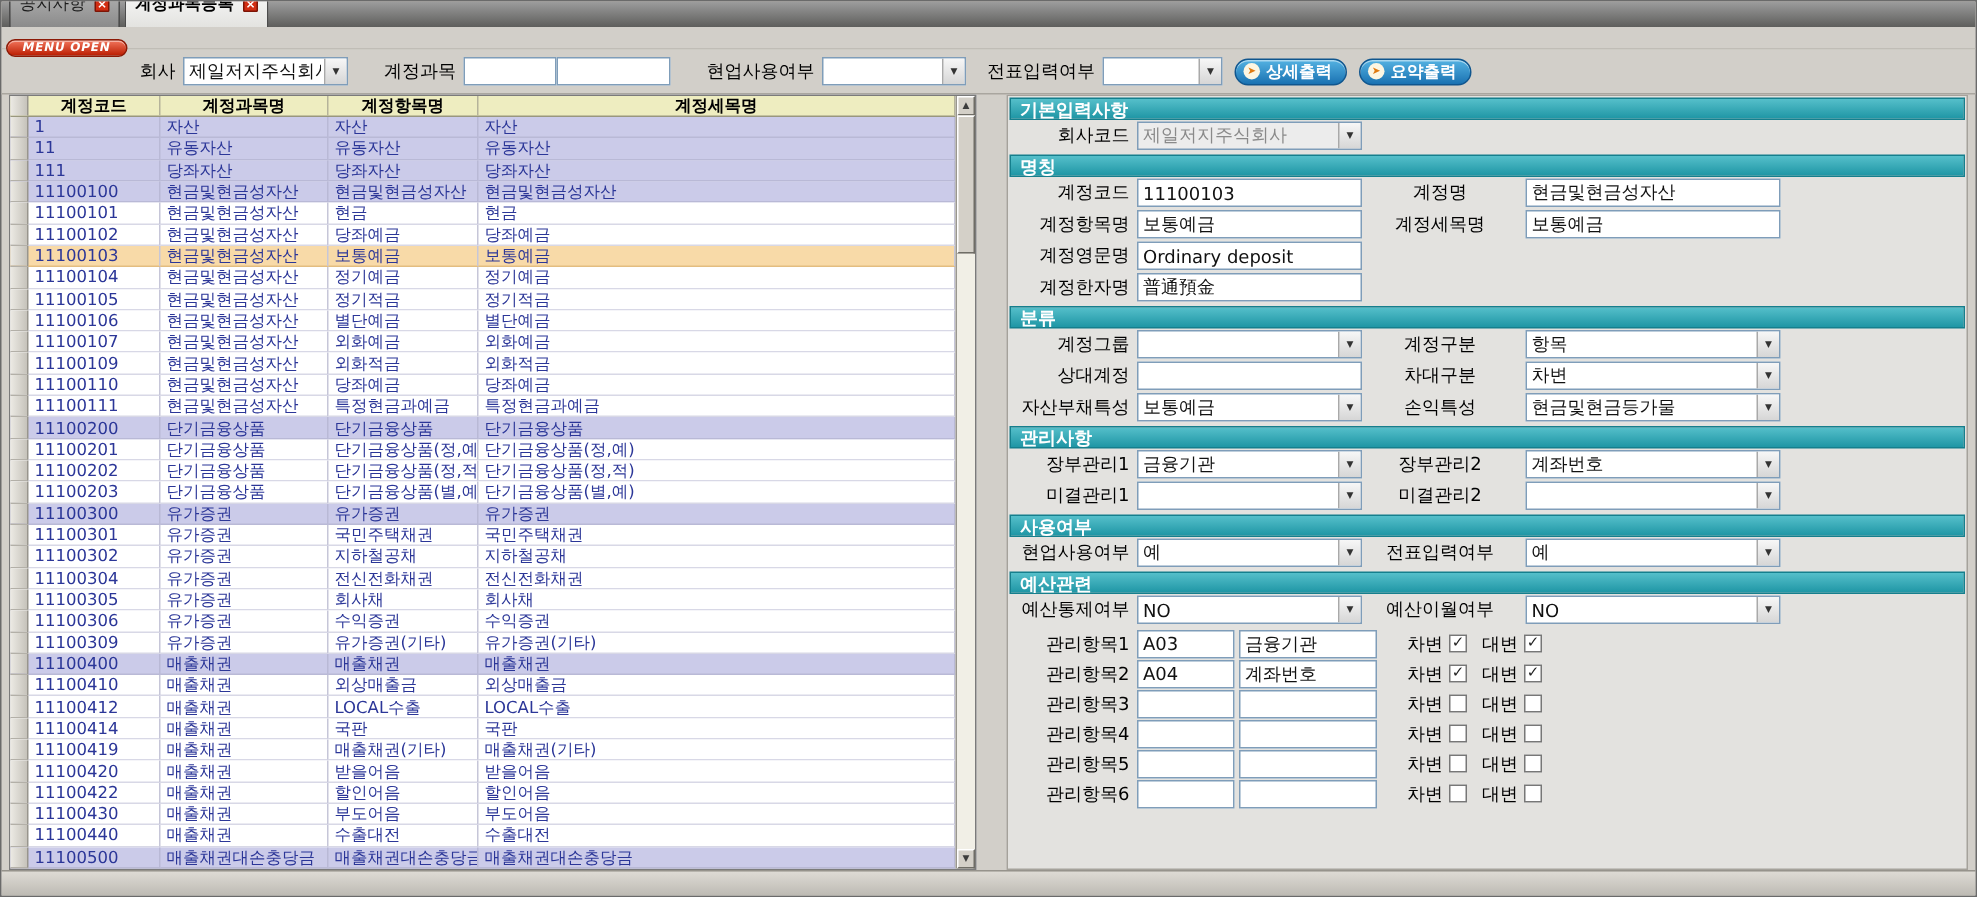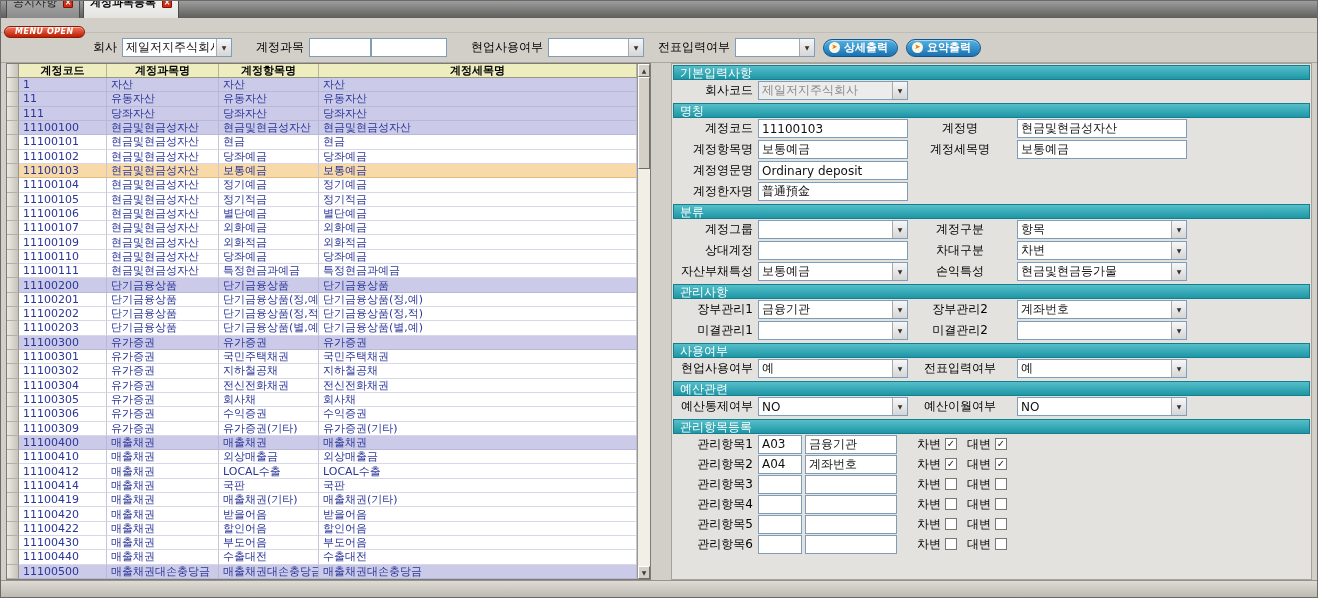--- a/index.html
+++ b/index.html
@@ -106,28 +106,28 @@
   .sb-thumb {
     position:absolute; top:0; left:0; right:0; height:92px;
     background:#d4d0c8; border:1px solid; border-color:#fff #6f6d66 #6f6d66 #fff; cursor:pointer;
   }
   
   .panel { flex:1; background:#e3e2df; border:1px solid #a5a29b; padding:1px; overflow:hidden; }
   .section { margin-bottom:2px; }
   .sec-title {
     height:15px; line-height:14px; padding-left:6px;
     background:linear-gradient(#55bfca,#1f96a5); border:1px solid #157f8d;
-    color:#fff; font-size:12px; font-weight:normal;
+    color:#fff; font-size:12px; font-weight:bold;
   }
   .frow { display:flex; align-items:center; height:21px; font-size:12px; }
   .frow.mg { height:20px; }
   .flabel { width:80px; flex:0 0 80px; text-align:right; margin-right:5px; color:#000; white-space:nowrap; }
   .flabel2 { width:104px; flex:0 0 104px; text-align:center; margin-right:5px; color:#000; white-space:nowrap; }
   .fw1 { width:150px; } .fw2 { width:170px; }
-  .wcode { width:44px; } .wname { width:92px; margin-left:3px; }
+  .wcode { width:65px; } .wname { width:92px; margin-left:3px; }
   .cb-label { margin-left:20px; color:#000; }
   .cb-label + .cb + .cb-label { margin-left:10px; }
   .cb {
     display:inline-block; width:12px; height:12px; margin-left:4px;
     border:1px solid #777; background:#fff; font-size:10px; line-height:10px;
     text-align:center; color:#222; cursor:pointer;
   }
   
   .statusbar { height:19px; background:linear-gradient(#dedbd5,#b9b6af); border-top:1px solid #96938c; }
 </style>
@@ -569,21 +569,20 @@
               <span class="sarrow">▼</span>
             </span>
             <span class="flabel2">예산이월여부</span>
             <span class="select fw2">
               <span class="sval">NO</span>
               <span class="sarrow">▼</span>
             </span>
           </div>
         </div>
         <div class="section">
-          <div class="sec-title">관리항목등록</div>
           <div class="frow mg">
             <span class="flabel">관리항목1</span>
             <input class="finput wcode" value="A03" style="">
             <input class="finput wname" value="금융기관" style="">
             <span class="cb-label">차변</span>
             <span class="cb">✓</span>
             <span class="cb-label">대변</span>
             <span class="cb">✓</span>
           </div>
           <div class="frow mg">

